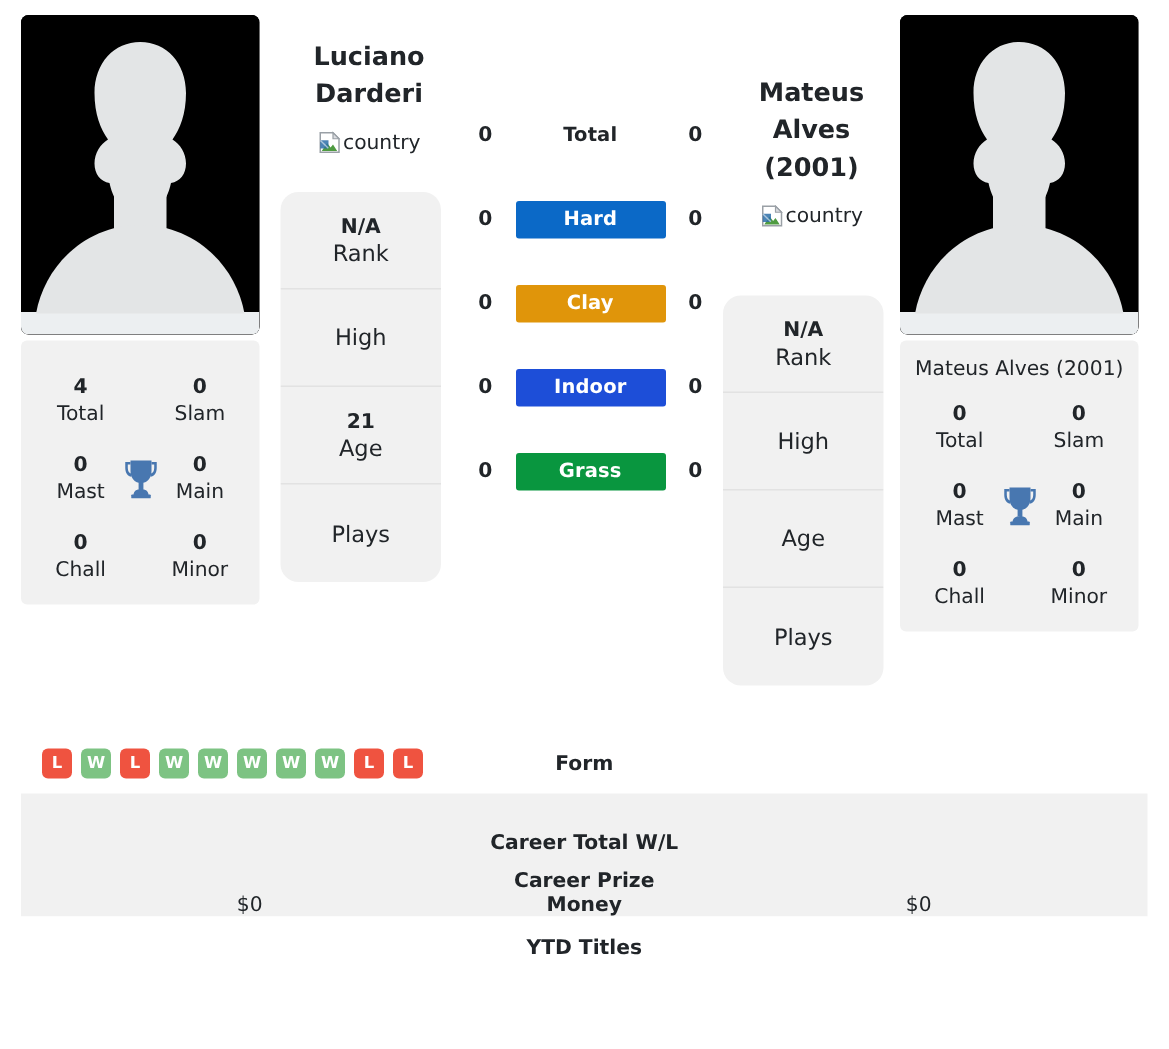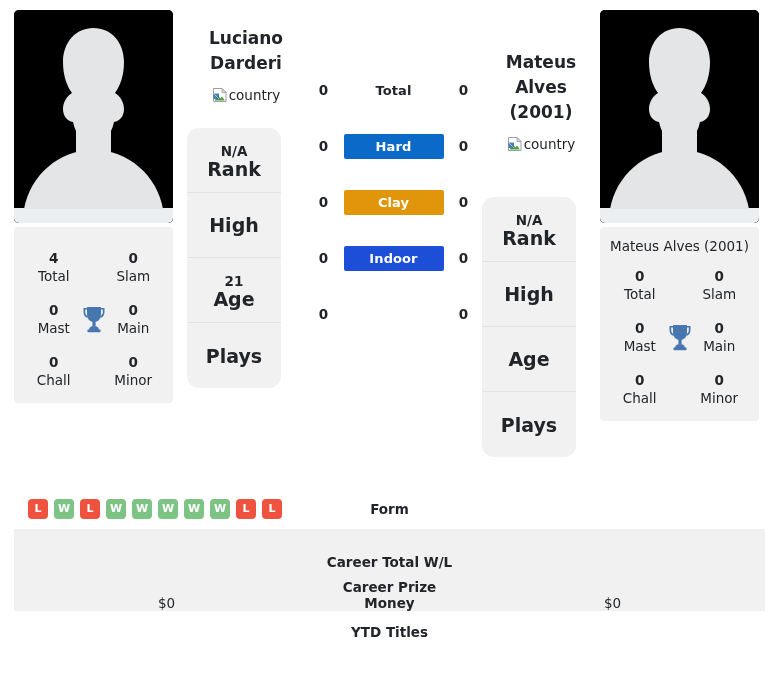--- a/index.html
+++ b/index.html
@@ -123,21 +123,21 @@
   .brokenimg {
     display: inline-block;
     width: 16px;
     height: 16px;
     margin-right: 1px;
     vertical-align: middle;
   }
   .brokenimg svg { display: block; }
 
   .rankcard {
-    width: 94px;
+    width: 107px;
     background: #f1f1f1;
     border-radius: 12px;
     overflow: hidden;
   }
   .name-col.left  .rankcard { margin-top: 24px; }
   .name-col.right .rankcard { margin-top: 44px; }
 
   .rankcell {
     height: 65px;
     border-bottom: 1px solid #e2e2e2;
@@ -147,22 +147,22 @@
     justify-content: center;
   }
   .rankcell:last-child { border-bottom: none; }
   .rankcell .num {
     font-size: 13.5px;
     font-weight: 700;
     line-height: 18px;
     color: #212529;
   }
   .rankcell .lab {
-    font-size: 19px;
-    font-weight: 700;
+    font-size: 15px;
+    font-weight: 400;
     line-height: 18px;
     color: #212529;
   }
 
   
   .surface-col {
     flex: 1 1 auto;
     padding-top: 62px;
     display: flex;
     flex-direction: column;
@@ -364,20 +364,21 @@
         <div class="badge" id="badge-clay" style="background: rgb(224, 149, 10);">Clay</div>
         <div class="sval">0</div>
       </div>
       <div class="srow">
         <div class="sval">0</div>
         <div class="badge" id="badge-indoor" style="background: #1d4ed8;">Indoor</div>
         <div class="sval">0</div>
       </div>
       <div class="srow">
         <div class="sval">0</div>
+        <div class="badge" id="badge-grass" style="background: rgb(9, 150, 63);">Grass</div>
         <div class="sval">0</div>
       </div>
     </div>
 
     <div class="name-col right">
       <div class="pfullname">
         <span>Mateus Alves</span><br>
         <span>(2001)</span>
       </div>
       <div class="flagline">

